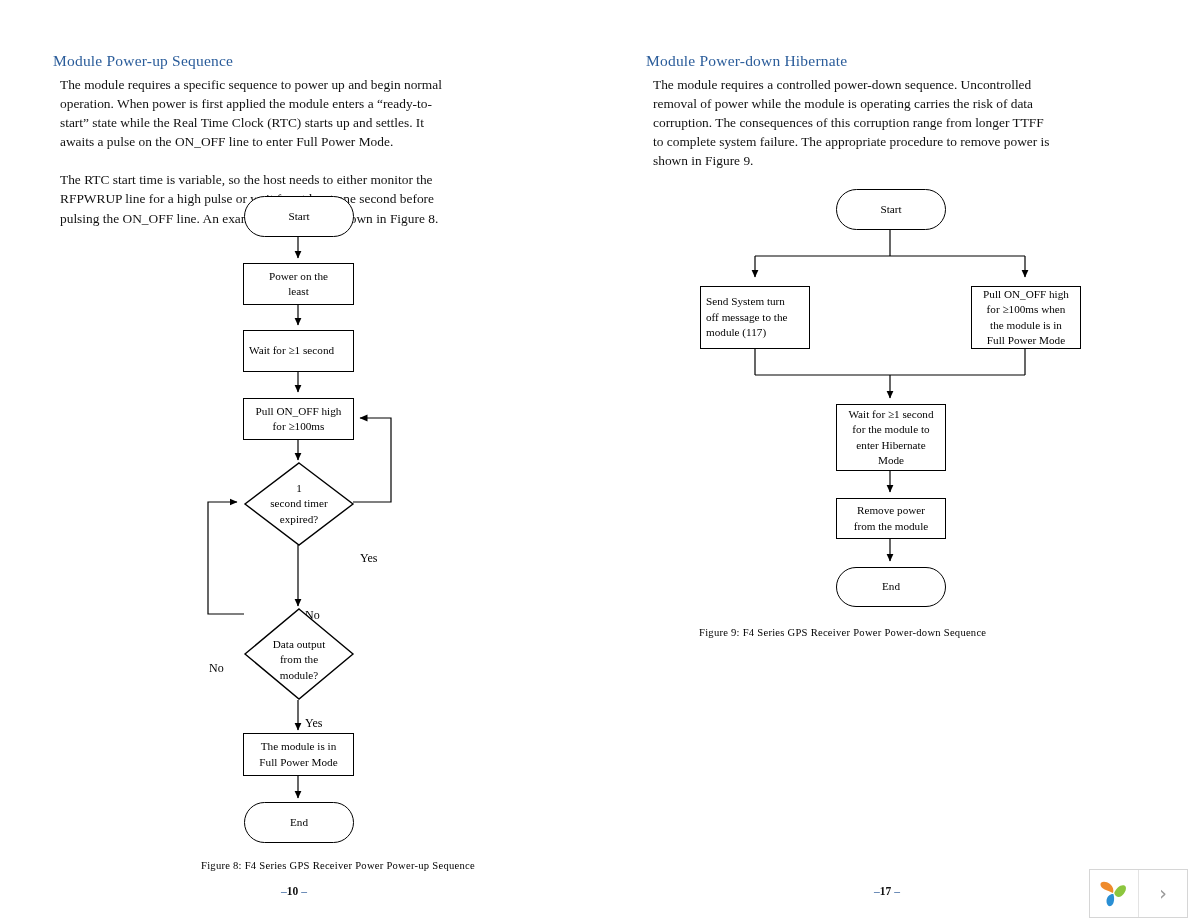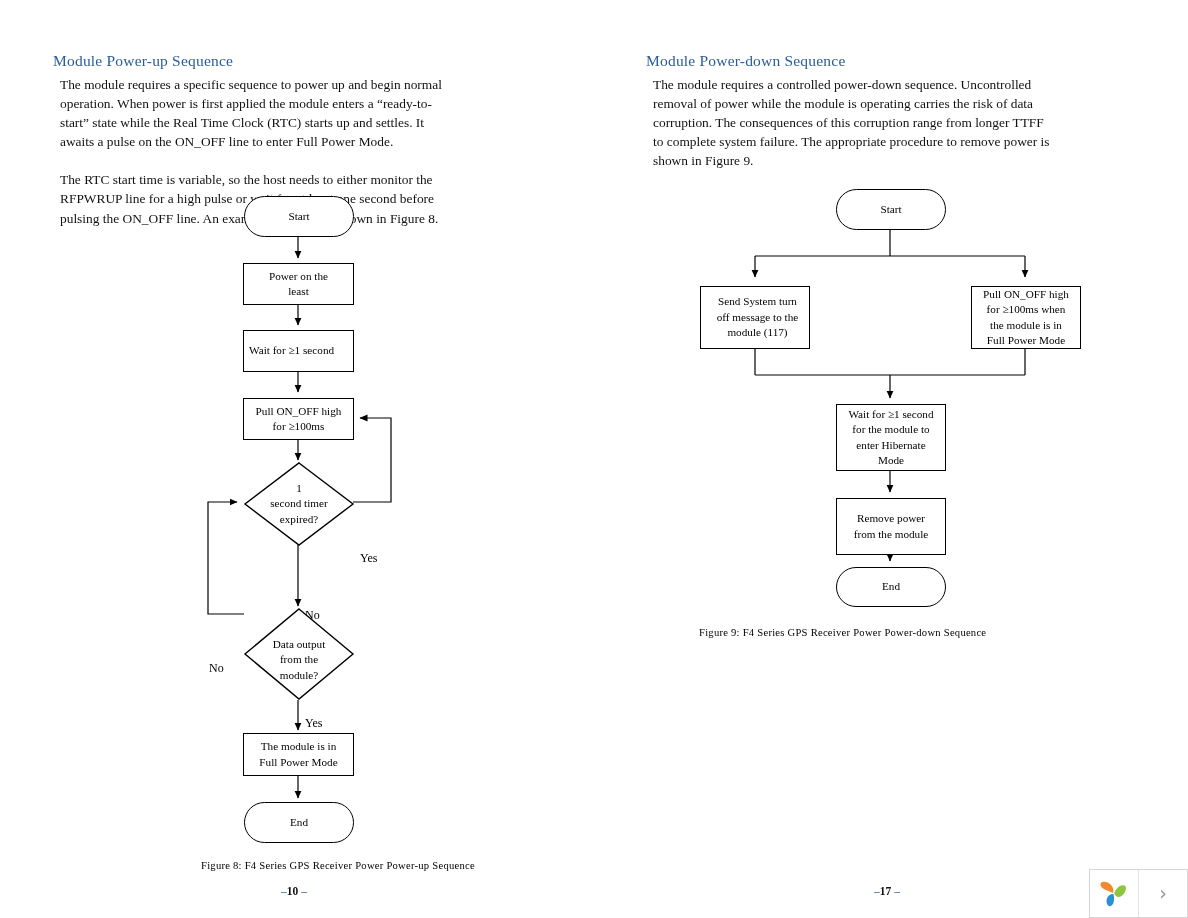--- a/index.html
+++ b/index.html
@@ -152,21 +152,21 @@
     </div>
 
     <div class="pagenum" style="left:228px;top:885px;">
       <span>–</span><b>10</b>
       <span>–</span>
     </div>
   </div>
 
   <div class="col col-right">
 
-    <h2 class="section-title">Module Power-down Sequence</h2>
+    <h2 class="section-title">Module Power-down Hibernate</h2>
 
     <div class="body-text">
       <p>The module requires a controlled power-down sequence. Uncontrolled removal of power while the module is operating carries the risk of data corruption. The consequences of this corruption range from longer TTFF to complete system failure. The appropriate procedure to remove power is shown in Figure 9.</p>
     </div>
 
     <div class="chart">
       <svg width="520" height="918">
         <defs>
           <marker id="ah9" markerWidth="9" markerHeight="9" refX="7.5" refY="3.6" orient="auto" markerUnits="userSpaceOnUse">
             <path d="M0,0 L8,3.6 L0,7.2 z" fill="#000"></path>
@@ -194,40 +194,40 @@
 
           <line x1="244" y1="538" x2="244" y2="561" marker-end="url(#ah9)"></line>
         </g>
       </svg>
 
       <div class="node pill" style="left:190px;top:189px;width:110px;height:41px;">
         <span class="lbl">Start</span>
       </div>
 
       <div class="node leftal" style="left:54px;top:286px;width:110px;height:63px;">
-        <span class="lbl" style="white-space:pre-line;text-align:center;">Send System turn
+        <span class="lbl" style="white-space:pre-line;text-align:left;">Send System turn
 off message to the
 module (117)</span>
       </div>
 
       <div class="node" style="left:325px;top:286px;width:110px;height:63px;">
         <span class="lbl" style="white-space:pre-line;">Pull ON_OFF high
 for ≥100ms when
 the module is in
 Full Power Mode</span>
       </div>
 
       <div class="node" style="left:190px;top:404px;width:110px;height:67px;">
         <span class="lbl" style="white-space:pre-line;">Wait for ≥1 second
 for the module to
 enter Hibernate
 Mode</span>
       </div>
 
-      <div class="node" style="left:190px;top:498px;width:110px;height:57px;">
+      <div class="node" style="left:190px;top:498px;width:110px;height:41px;">
         <span class="lbl" style="white-space:pre-line;">Remove power
 from the module</span>
       </div>
 
       <div class="node pill" style="left:190px;top:567px;width:110px;height:40px;">
         <span class="lbl">End</span>
       </div>
 
       <span class="caption" style="left:53px;top:627px;">Figure 9: F4 Series GPS Receiver Power Power-down Sequence</span>
     </div>

